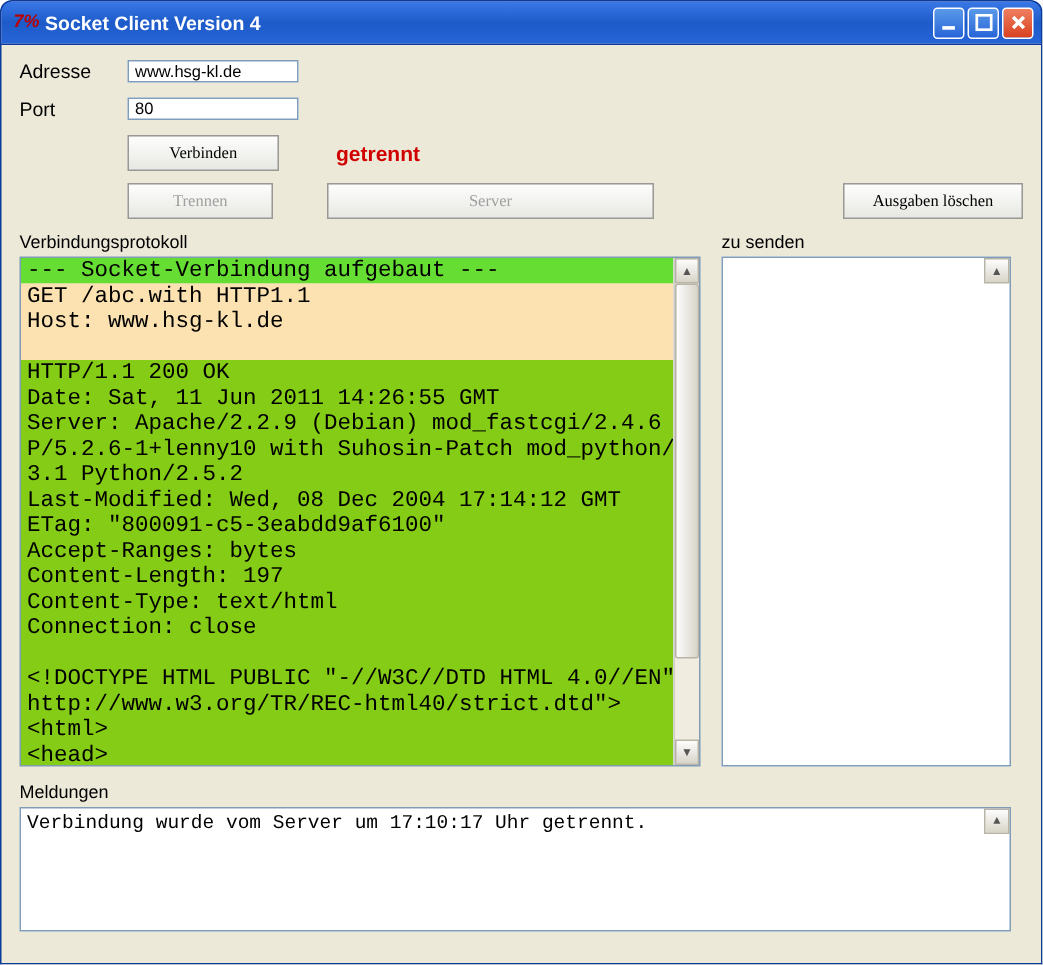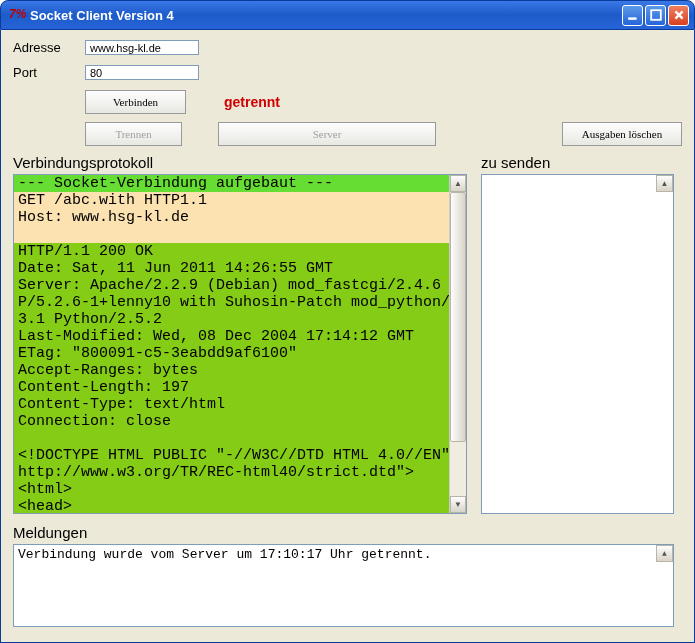--- a/index.html
+++ b/index.html
@@ -28,21 +28,21 @@
 
 .button-row2 { display: flex; margin-bottom: 8px; }
 .btn-trennen { width: 101px; margin-left: 72px; }
 .btn-senden { width: 227px; margin-left: 36px; }
 .btn-loeschen { width: 125px; margin-left: 126px; }
 
 .mid-section { display: flex; gap: 14px; }
 .left-col { width: 454px; }
 .right-col { width: 193px; }
 
-.section-label { font-size: 15px; color: #000; margin-bottom: 3px; }
+.section-label { font-size: 12px; color: #000; margin-bottom: 3px; }
 
 .protocol-box { height: 340px; border: 1px solid #7f9db9; position: relative; display: flex; }
 .protocol-content { flex: 1; font-family: "Courier New", monospace; font-size: 15px; line-height: 17px; overflow: hidden; }
 .line-green { background: #66dd33; padding: 0 4px; white-space: pre; }
 .block-orange { background: #fce2b0; padding: 0 4px; white-space: pre; }
 .block-blue { background: #84cc16; padding: 0 4px; white-space: pre; }
 .scrollbar { width: 17px; background: #f0ede0; border-left: 1px solid #ccc; display: flex; flex-direction: column; }
 .sb-btn { height: 17px; background: linear-gradient(to bottom, #fdfdfd, #d8d4c8); border: 1px solid #b8b4a8; display: flex; align-items: center; justify-content: center; font-size: 8px; color: #555; }
 .sb-track { flex: 1; position: relative; }
 .sb-thumb { position: absolute; top: 0; width: 100%; height: 250px; background: linear-gradient(to right, #fdfdfd, #d8d4c8); border: 1px solid #b8b4a8; border-radius: 2px; }

